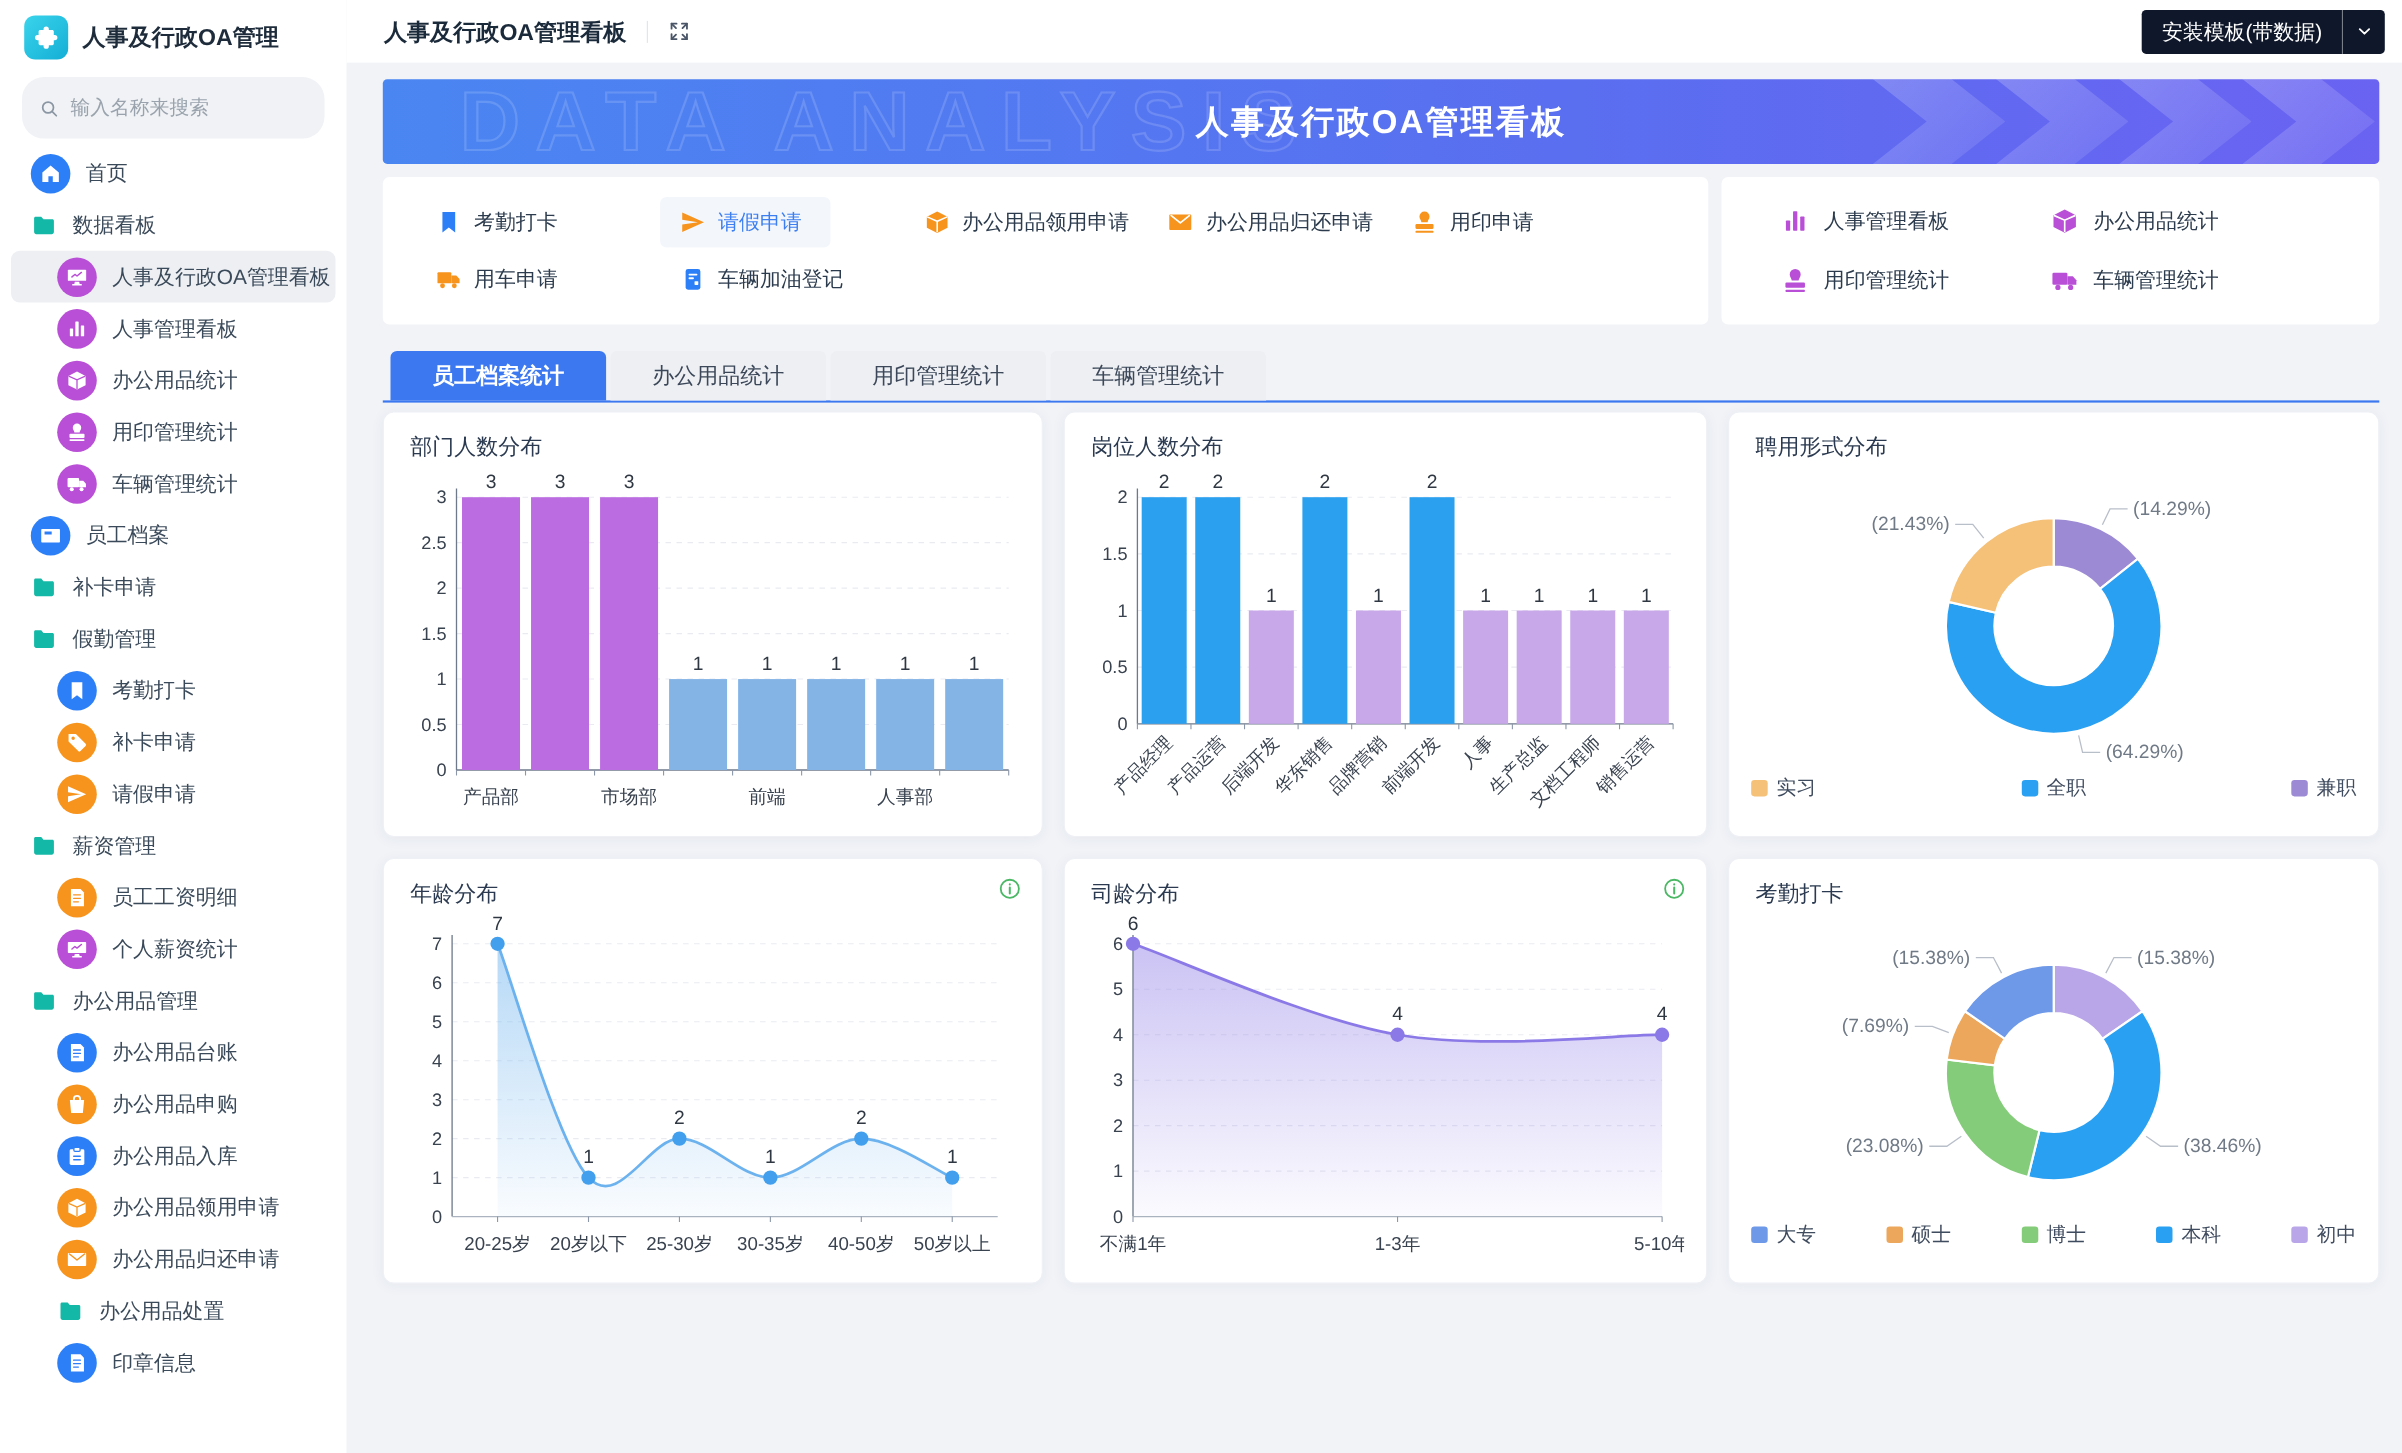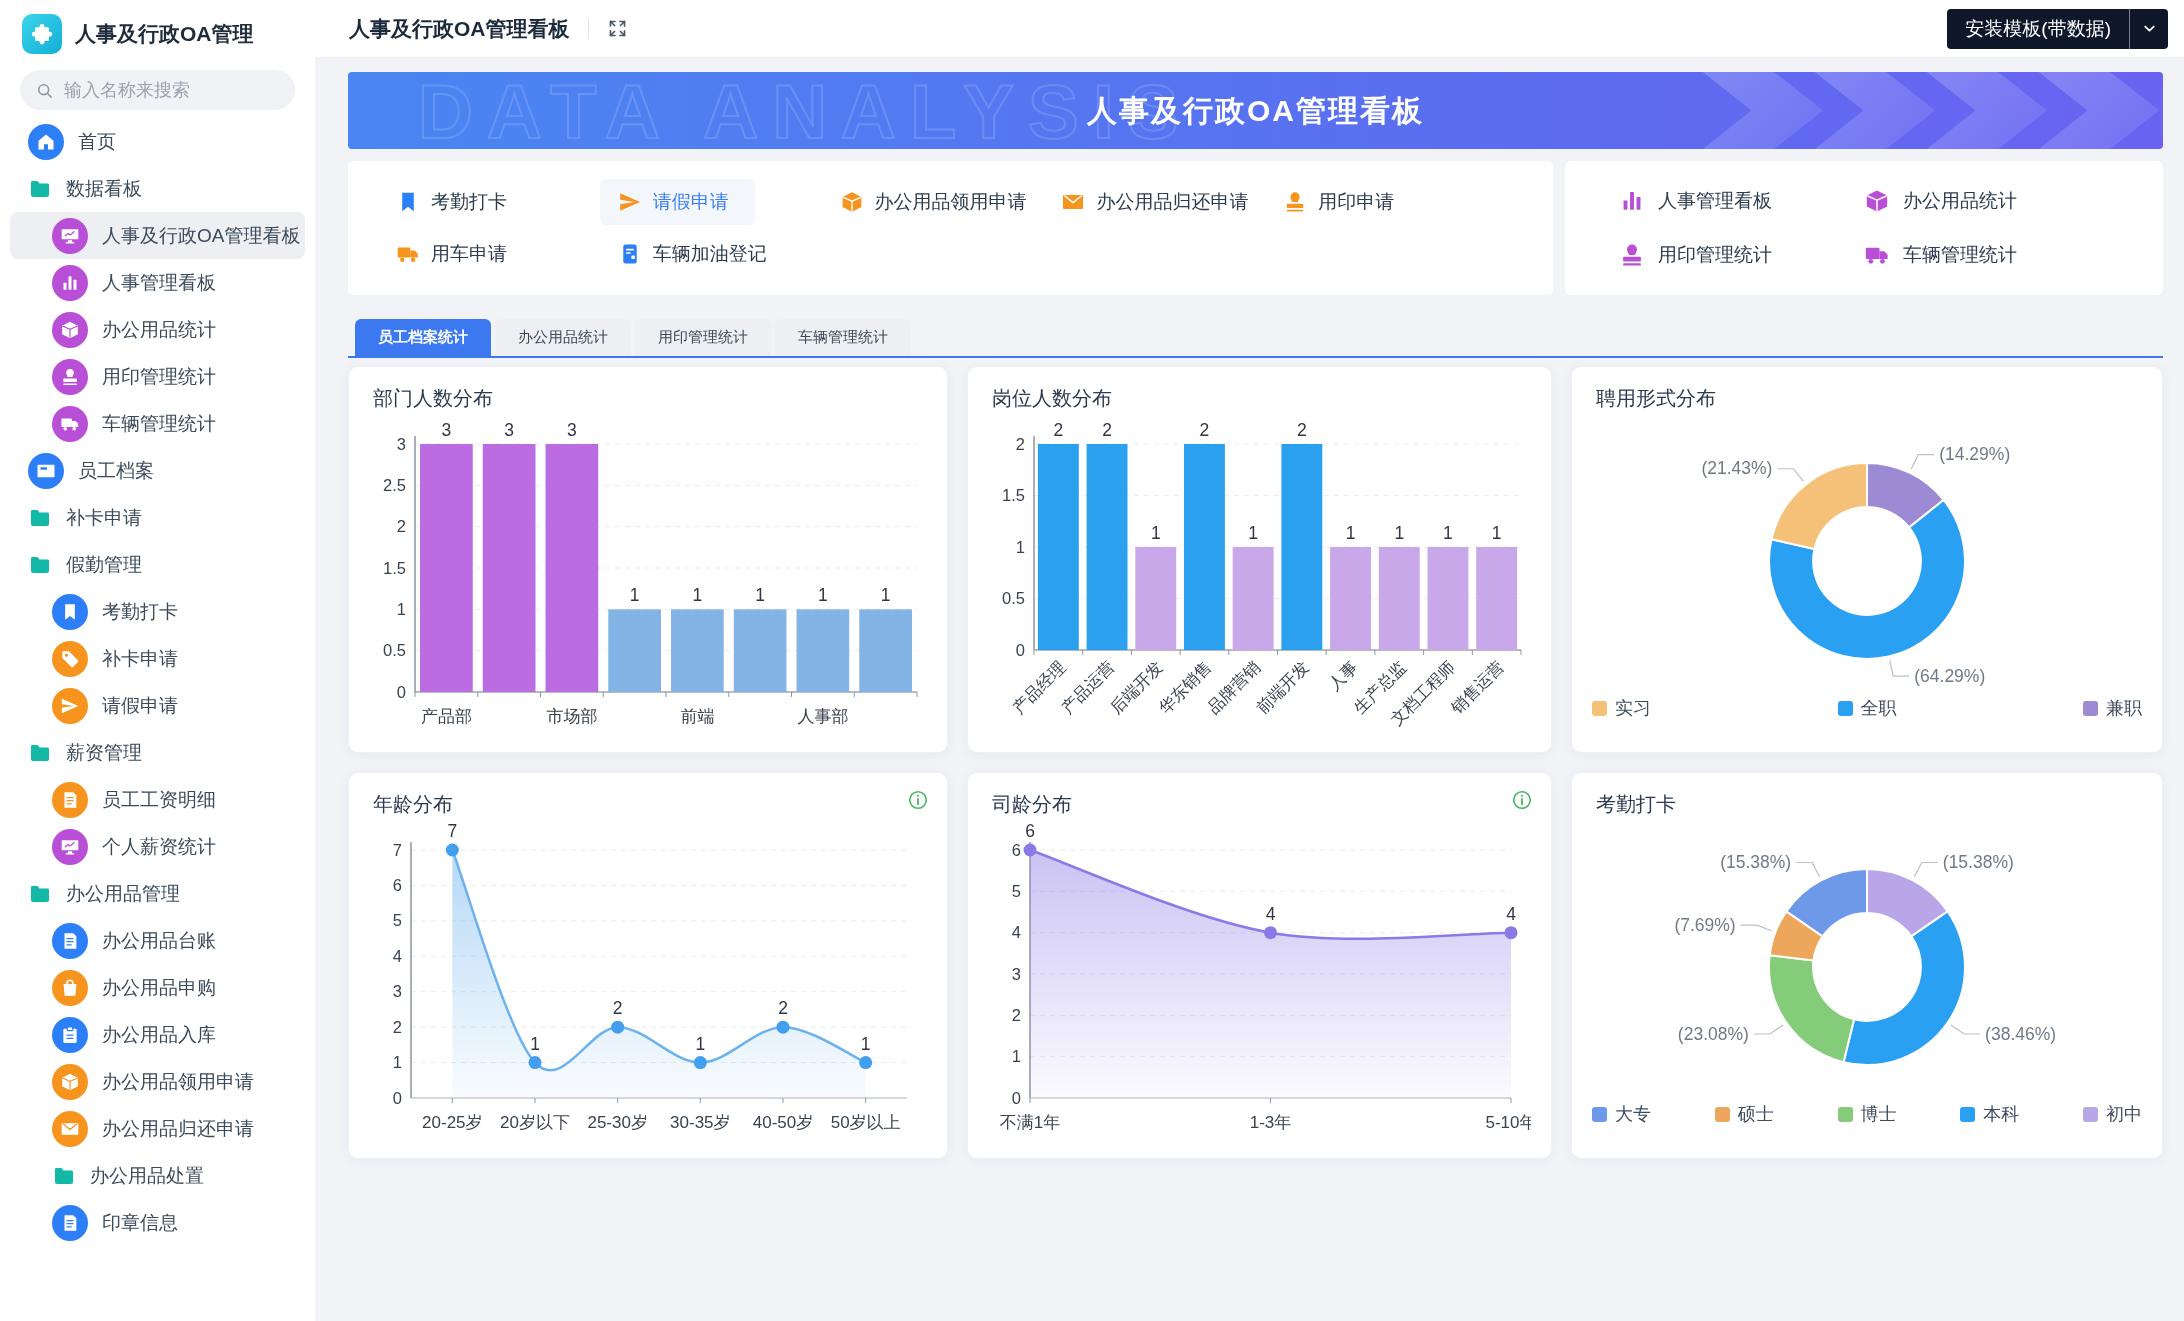--- a/index.html
+++ b/index.html
@@ -4,21 +4,21 @@
 <style>
   html,body{margin:0;padding:0}
   body{width:2184px;height:1321px;position:relative;background:#f1f3f7;
        font-family:"Liberation Sans","DejaVu Sans",sans-serif;overflow:hidden}
   
   .sidebar{position:absolute;left:0;top:0;bottom:0;width:315px;background:#fff;overflow:hidden;z-index:3}
   .logo-row{display:flex;align-items:center;padding:14px 20px 0 22px}
   .logo{width:40px;height:40px;border-radius:10px;background:linear-gradient(135deg,#3ad4ec,#14aed6);
         display:flex;align-items:center;justify-content:center;flex:none}
   .app-title{font-size:21px;font-weight:bold;color:#1d2b3a;margin-left:13px;white-space:nowrap}
-  .search-box{margin:16px 20px 8px;height:40px;border-radius:20px;background:#f0f2f5;display:flex;
+  .search-box{margin:16px 20px 8px;height:56px;border-radius:20px;background:#f0f2f5;display:flex;
               align-items:center;padding:0 15px;gap:8px}
   .search-box input{border:none;outline:none;background:transparent;font-size:18px;color:#333;width:100%;font-family:inherit}
   .search-box input::placeholder{color:#9aa3ad}
   .menu .mi{height:47px;display:flex;align-items:center;gap:14px;margin:0 10px;border-radius:8px;
             padding-left:18px;cursor:pointer;font-size:19px;color:#3b4a5a;white-space:nowrap}
   .mi.lvl1{padding-left:42px}
   .mi.active{background:#edeff3}
   .cicon{width:36px;height:36px;border-radius:50%;display:flex;align-items:center;justify-content:center;flex:none}
   .icn{flex:none;display:block}
   
@@ -45,21 +45,21 @@
         clip-path:polygon(0 0,55% 0,100% 50%,55% 100%,0 100%,45% 50%)}
   .qa-row{display:grid;grid-template-columns:1205px 1fr;gap:12px;margin-bottom:24px}
   .qa-card{background:#fff;border-radius:6px;padding:28px 48px;display:flex;flex-direction:column;gap:26px}
   .qa-grid{display:grid;grid-template-columns:repeat(5,1fr);align-items:center}
   .qa-item{display:flex;align-items:center;gap:11px;font-size:19px;color:#2c3b4d;cursor:pointer;justify-self:start;white-space:nowrap}
   .qa-item.active{background:#f3f7fc;border-radius:6px;padding:10px 26px 10px 18px;margin:-10px 0 -10px -18px;color:#3d7ff0}
   .shortcut-card{background:#fff;border-radius:6px;padding:26px 54px;display:grid;grid-template-columns:1fr 1fr;
                  row-gap:26px;align-items:center}
   .sc-item{display:flex;align-items:center;gap:13px;font-size:19px;color:#2c3b4d;cursor:pointer;white-space:nowrap}
   .tabbar{display:flex;gap:4px;padding-left:7px;border-bottom:2px solid #3c78ef}
-  .tab{padding:9px 23px;border-radius:6px 6px 0 0;background:#edeff3;font-size:15px;color:#3c4859;cursor:pointer}
+  .tab{padding:9px 38px;border-radius:6px 6px 0 0;background:#edeff3;font-size:20px;color:#3c4859;cursor:pointer}
   .tab.active{background:#3c78ef;color:#fff;font-weight:bold}
   .charts-grid{display:grid;grid-template-columns:600px 585px 1fr;gap:19px;margin-top:8px;padding-bottom:24px}
   .chart-card{background:#fff;border:1px solid #eef0f5;border-radius:10px;box-shadow:0 2px 12px rgba(40,60,110,.05);
               padding:16px 20px 8px;height:387px;box-sizing:border-box;position:relative}
   .chart-title{font-size:20px;color:#2b3a50;margin:2px 0 0 4px}
   .info-btn{position:absolute;top:16px;right:18px;color:#4bb865;display:flex;cursor:pointer}
   .chart-body{width:100%;height:320px;margin-top:6px}
   .chart-body.donut{height:270px;margin-top:4px}
   .chart-body svg text{font-family:"Liberation Sans","DejaVu Sans",sans-serif}
   .legend{display:flex;justify-content:space-between;gap:26px;margin-top:10px;font-size:18px;color:#3f4b5e;align-items:center}

